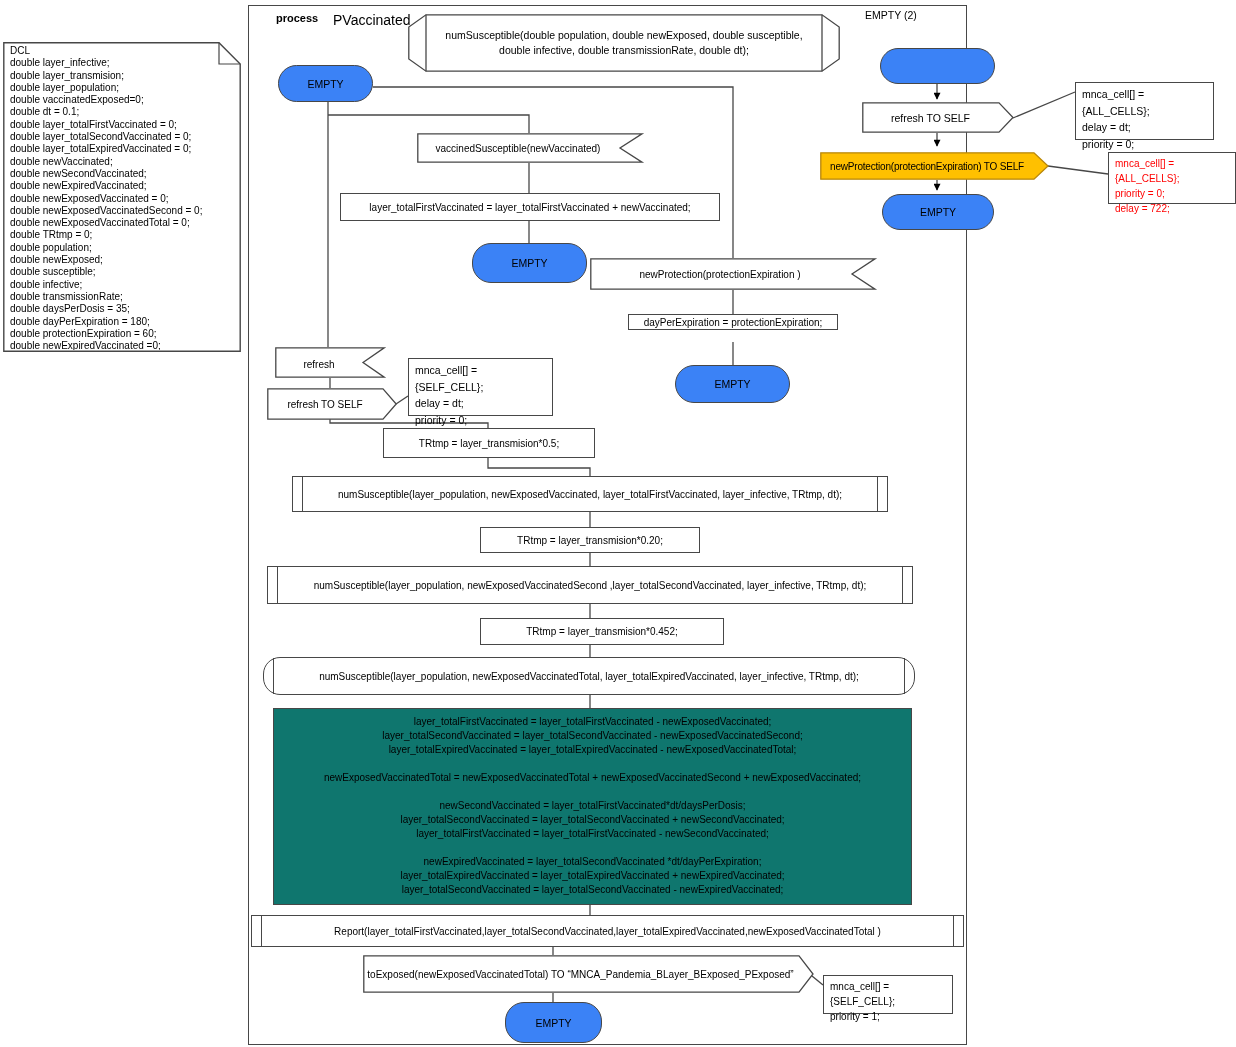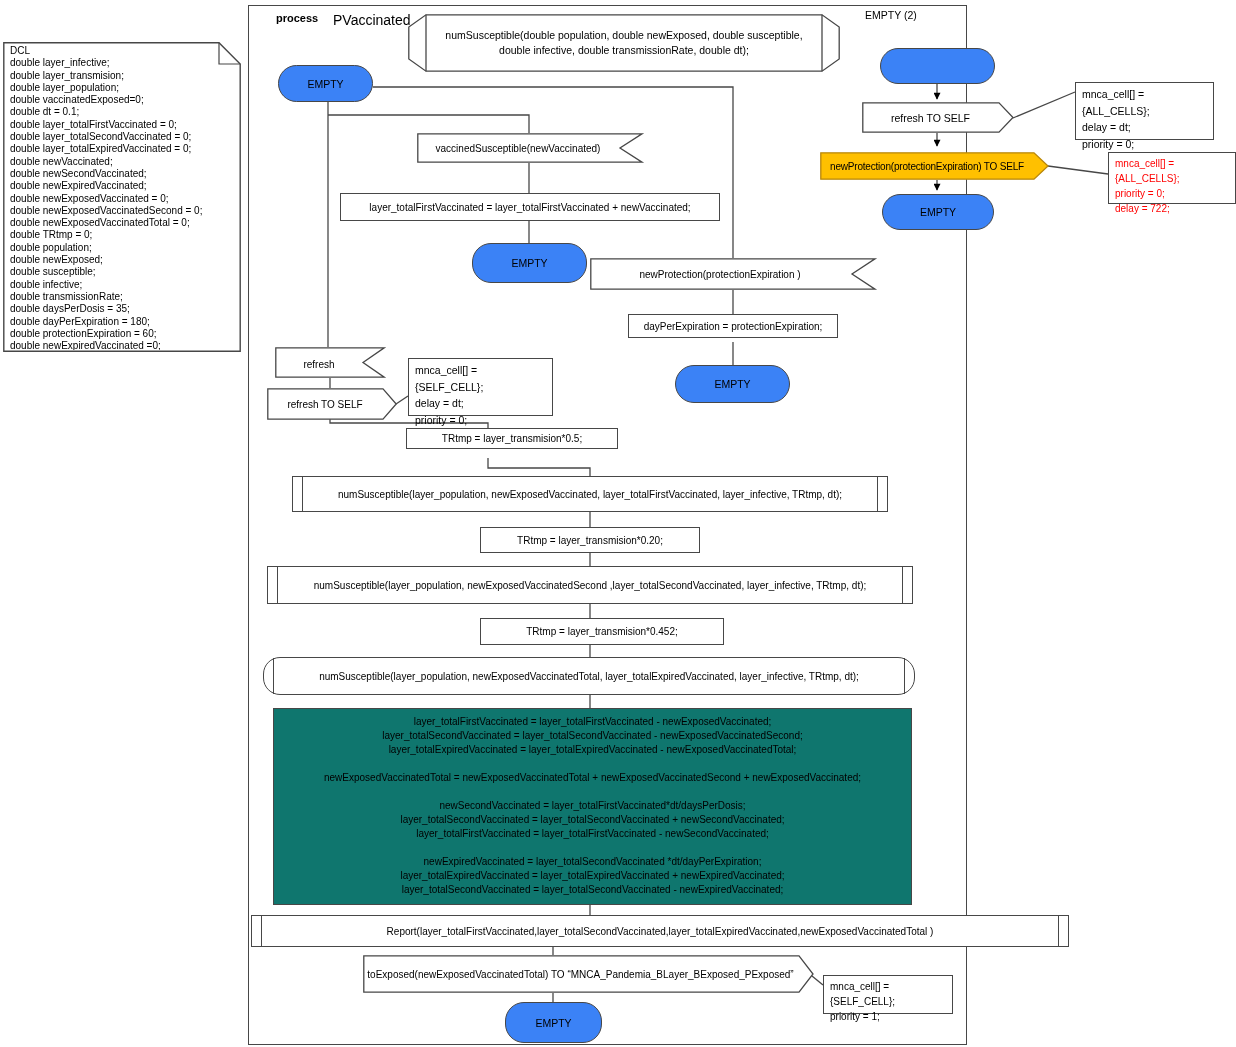--- a/index.html
+++ b/index.html
@@ -165,21 +165,21 @@
   <span>EMPTY</span>
 </div>
 
 <div class="abs io" style="left:590px;top:258px;width:286px;height:32px;">
   <svg width="286" height="32" viewBox="0 0 286 32">
     <polygon points="0.8,0.8 285,0.8 262,16 285,31.2 0.8,31.2" fill="#fff" stroke="#474747" stroke-width="1.3"></polygon>
   </svg>
   <div class="t" style="right:26px;">newProtection(protectionExpiration )</div>
 </div>
 
-<div class="abs task" style="left:628px;top:314px;width:210px;height:24px;">
+<div class="abs task" style="left:628px;top:314px;width:210px;height:16px;">
   <span>dayPerExpiration = protectionExpiration;</span>
 </div>
 
 <div class="abs state" style="left:675px;top:365px;width:115px;height:38px;">
   <span>EMPTY</span>
 </div>
 
 <div class="abs io" style="left:275px;top:347px;width:110px;height:34px;">
   <svg width="110" height="31" viewBox="0 0 110 31">
     <polygon points="0.8,0.8 109.2,0.8 88,15.5 109.2,30.2 0.8,30.2" fill="#fff" stroke="#474747" stroke-width="1.3"></polygon>
@@ -191,21 +191,21 @@
   <svg width="130" height="32" viewBox="0 0 130 32">
     <polygon points="0.8,0.8 116,0.8 129.2,16 116,31.2 0.8,31.2" fill="#fff" stroke="#474747" stroke-width="1.3"></polygon>
   </svg>
   <div class="t" style="right:14px;">refresh TO SELF</div>
 </div>
 
 <div class="abs comment" style="left:408px;top:358px;width:145px;height:58px;">mnca_cell[] = {SELF_CELL};
 delay = dt;
 priority = 0;</div>
 
-<div class="abs task" style="left:406px;top:428px;width:212px;height:21px;">
+<div class="abs task" style="left:383px;top:428px;width:212px;height:30px;">
   <span>TRtmp = layer_transmision*0.5;</span>
 </div>
 
 <div class="call" style="left:292px;top:476px;width:596px;height:36px;">
   <span>numSusceptible(layer_population, newExposedVaccinated, layer_totalFirstVaccinated, layer_infective, TRtmp, dt);</span>
 </div>
 
 <div class="abs task" style="left:480px;top:527px;width:220px;height:26px;">
   <span>TRtmp = layer_transmision*0.20;</span>
 </div>
@@ -229,21 +229,21 @@
 newExposedVaccinatedTotal = newExposedVaccinatedTotal + newExposedVaccinatedSecond  + newExposedVaccinated;
 
 newSecondVaccinated = layer_totalFirstVaccinated*dt/daysPerDosis;
 layer_totalSecondVaccinated = layer_totalSecondVaccinated + newSecondVaccinated;
 layer_totalFirstVaccinated = layer_totalFirstVaccinated - newSecondVaccinated;
 
 newExpiredVaccinated = layer_totalSecondVaccinated *dt/dayPerExpiration;
 layer_totalExpiredVaccinated = layer_totalExpiredVaccinated + newExpiredVaccinated;
 layer_totalSecondVaccinated = layer_totalSecondVaccinated - newExpiredVaccinated;</div>
 
-<div class="call" style="left:251px;top:915px;width:818px;height:32px;">
+<div class="call" style="left:251px;top:915px;width:713px;height:32px;">
   <span>Report(layer_totalFirstVaccinated,layer_totalSecondVaccinated,layer_totalExpiredVaccinated,newExposedVaccinatedTotal )</span>
 </div>
 
 <div class="abs io" style="left:363px;top:955px;width:451px;height:38px;">
   <svg width="451" height="38" viewBox="0 0 451 38">
     <polygon points="0.8,0.8 436,0.8 450,19 436,37.2 0.8,37.2" fill="#fff" stroke="#474747" stroke-width="1.3"></polygon>
   </svg>
   <div class="t" style="right:16px;">toExposed(newExposedVaccinatedTotal) TO “MNCA_Pandemia_BLayer_BExposed_PExposed”</div>
 </div>
 

